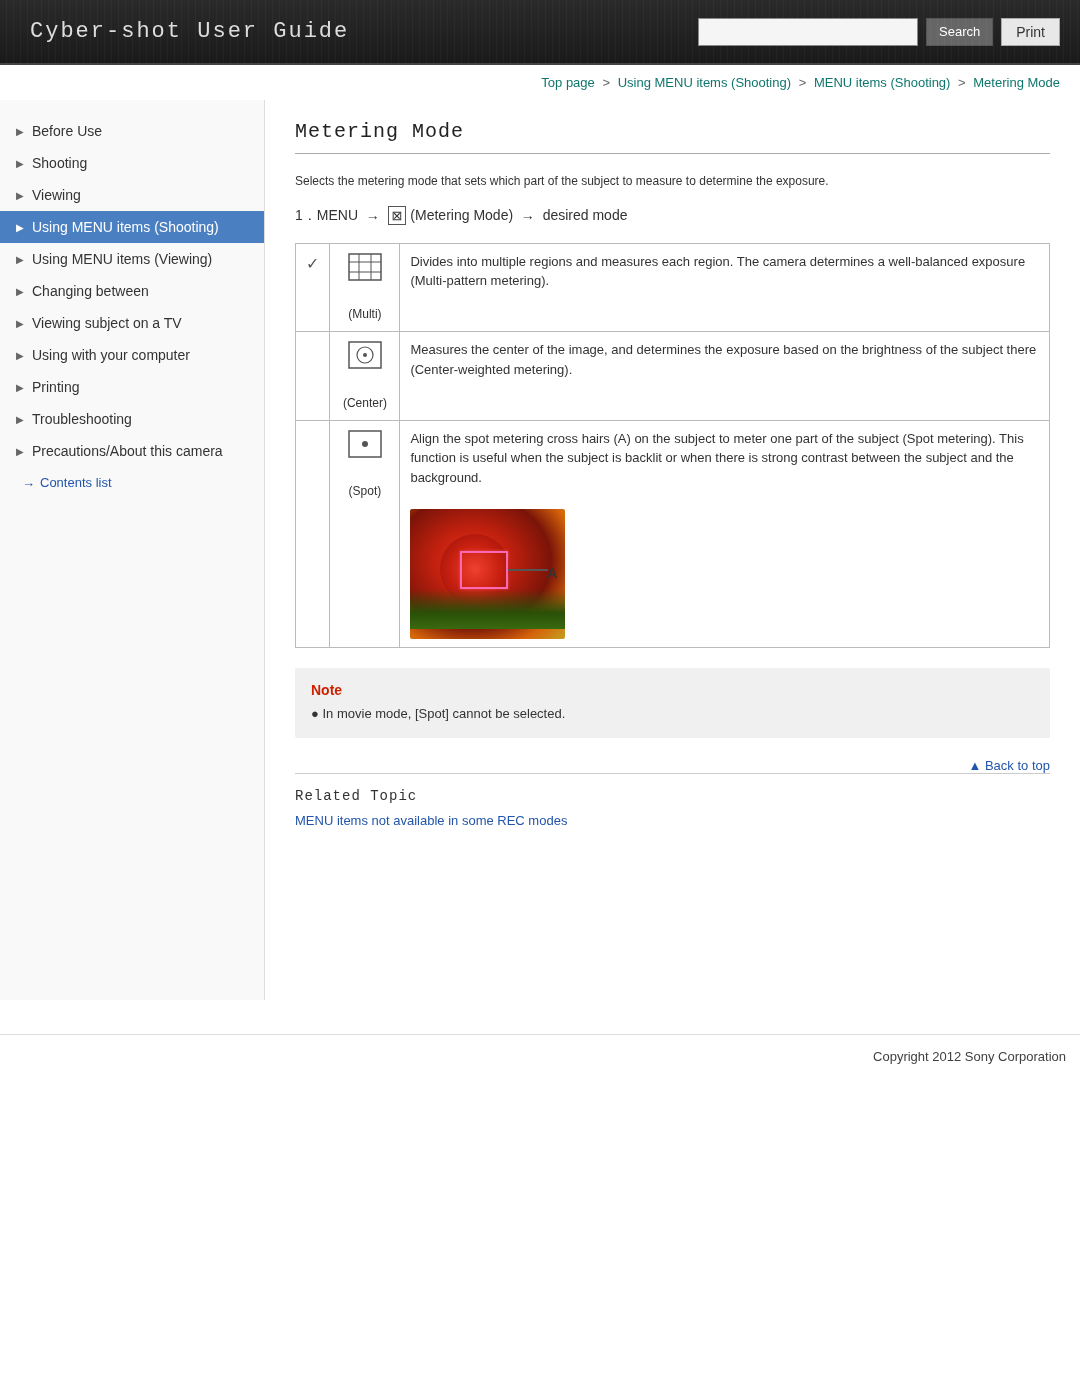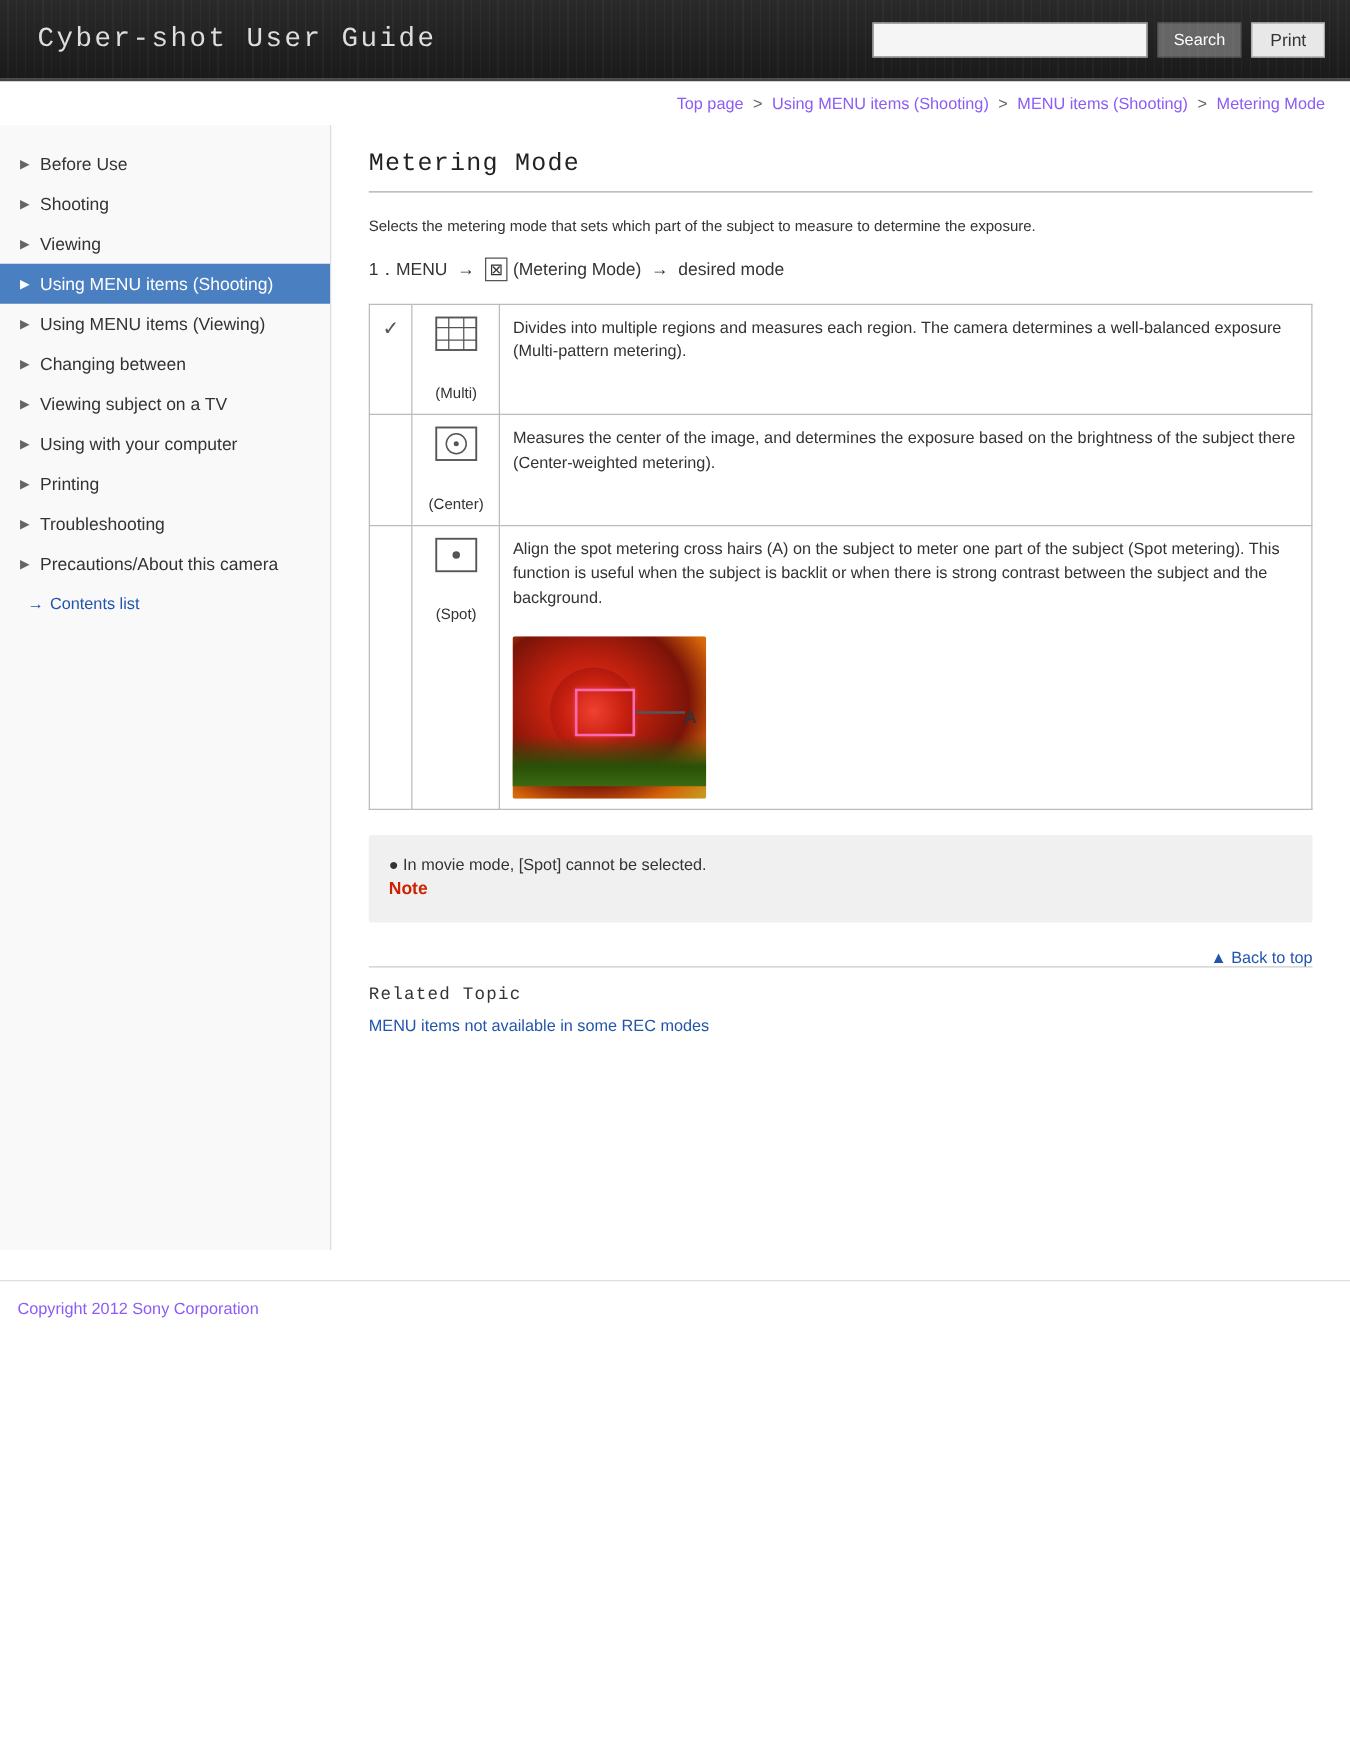--- a/index.html
+++ b/index.html
@@ -65,21 +65,21 @@
       height: 28px;
     }
 
     
     #breadcrumb-bar {
       text-align: right;
       padding: 10px 20px;
       font-size: 13px;
       border-bottom: none;
     }
-    #breadcrumb-bar a, .breadcrumb-link { color: #8b5cf6; text-decoration: none; text-align: right; }
+    #breadcrumb-bar a, .breadcrumb-link { color: #0f766e; text-decoration: none; text-align: right; }
     .breadcrumb-sep { color: #666; margin: 0 4px; }
 
     
     #main-layout {
       display: flex;
       min-height: 900px;
     }
 
     
     #sidebar {
@@ -277,25 +277,25 @@
     #back-to-top {
       text-align: right;
       font-size: 13px;
       margin-top: 10px;
     }
     #back-to-top a { color: #2255aa; text-decoration: none; }
 
     
     #footer {
       border-top: 1px solid #ddd;
-      text-align: left;
+      text-align: right;
       padding: 14px;
       font-size: 13px;
-      color: #8b5cf6;
-      margin-top: 24px;
+      color: #404040;
+      margin-top: 34px;
     }
   </style>
 </head>
 <body>
 
 <div id="header">
   <div id="header-title">Cyber-shot User Guide</div>
   <div id="header-right">
     <input id="search-input-field" type="text" style="">
     <button id="search-button">Search</button>
@@ -426,25 +426,25 @@
               <div id="spot-line"></div>
               <span id="spot-a-label">A</span>
             </div>
           </div>
         </td>
       </tr>
     </tbody>
       </table>
 
     <div id="note-section">
+      <div id="note-label">Note</div>
       <div id="note-content">
         <span>●</span>
         <span> In movie mode, [Spot] cannot be selected.</span>
       </div>
-      <div id="note-label">Note</div>
     </div>
 
     <div id="back-to-top">
       <a href="#">▲ Back to top</a>
     </div>
 
     <div id="related-topic-section">
       <div id="related-topic-title">Related Topic</div>
       <a id="related-topic-link" href="#">MENU items not available in some REC modes</a>
     </div>

